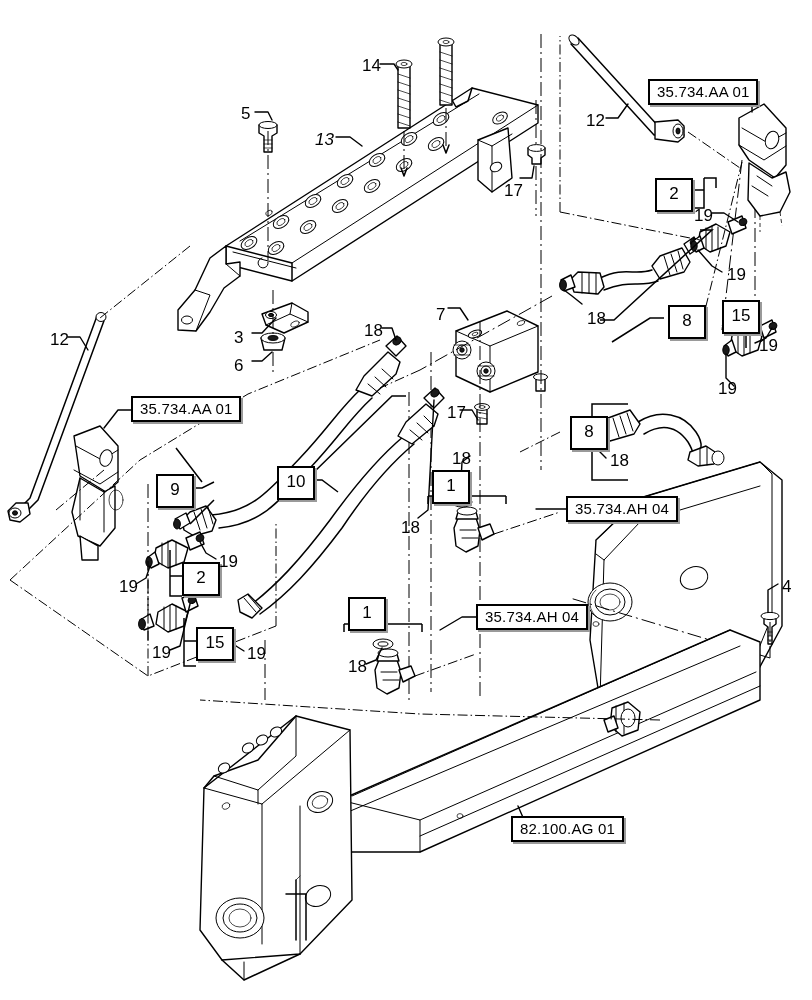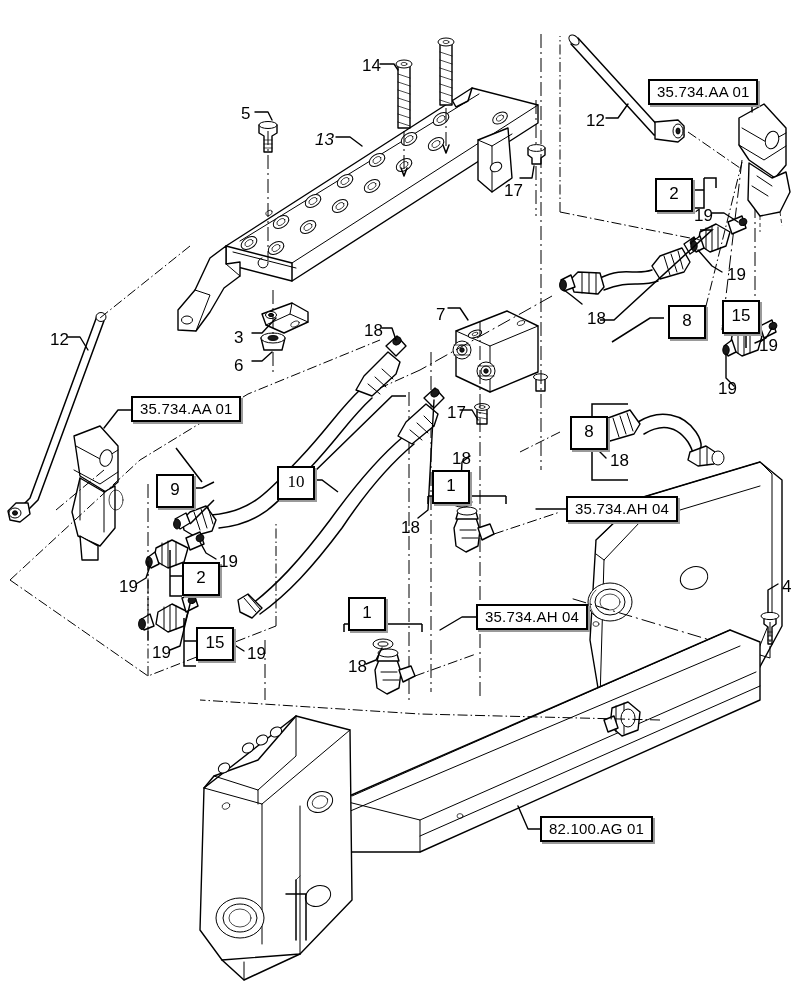--- a/index.html
+++ b/index.html
@@ -518,28 +518,28 @@
     <path class="cl2" d="M688,132 L740,168"></path>
     <path class="cl2" d="M742,162 L700,330"></path>
     <path class="cl2" d="M660,720 L420,714 L200,700"></path>
   </g>
 </svg>
 
 <div class="refbox sh" style="left:648px;top:79px;">35.734.AA 01</div>
 <div class="refbox sh" style="left:131px;top:396px;">35.734.AA 01</div>
 <div class="refbox sh" style="left:566px;top:496px;">35.734.AH 04</div>
 <div class="refbox sh" style="left:476px;top:604px;">35.734.AH 04</div>
-<div class="refbox sh" style="left:540px;top:816px;">82.100.AG 01</div>
+<div class="refbox sh" style="left:511px;top:816px;">82.100.AG 01</div>
 
 <div class="numbox" style="left:655px;top:178px;">2</div>
 <div class="numbox" style="left:668px;top:305px;">8</div>
 <div class="numbox" style="left:722px;top:300px;">15</div>
 <div class="numbox" style="left:570px;top:416px;">8</div>
 <div class="numbox" style="left:156px;top:474px;">9</div>
-<div class="numbox" style="left:277px;top:466px;font-family:Liberation Serif, serif;">10</div>
+<div class="numbox" style="left:277px;top:466px;">10</div>
 <div class="numbox" style="left:432px;top:470px;">1</div>
 <div class="numbox" style="left:182px;top:562px;">2</div>
 <div class="numbox" style="left:196px;top:627px;">15</div>
 <div class="numbox" style="left:348px;top:597px;">1</div>
 
 <div class="num" style="left:362px;top:57px;text-align:right;">14</div>
 <div class="num" style="left:241px;top:105px;">5</div>
 <div class="num" style="left:315px;top:131px;font-style:italic;">13</div>
 <div class="num" style="left:586px;top:112px;">12</div>
 <div class="num" style="left:504px;top:182px;">17</div>

